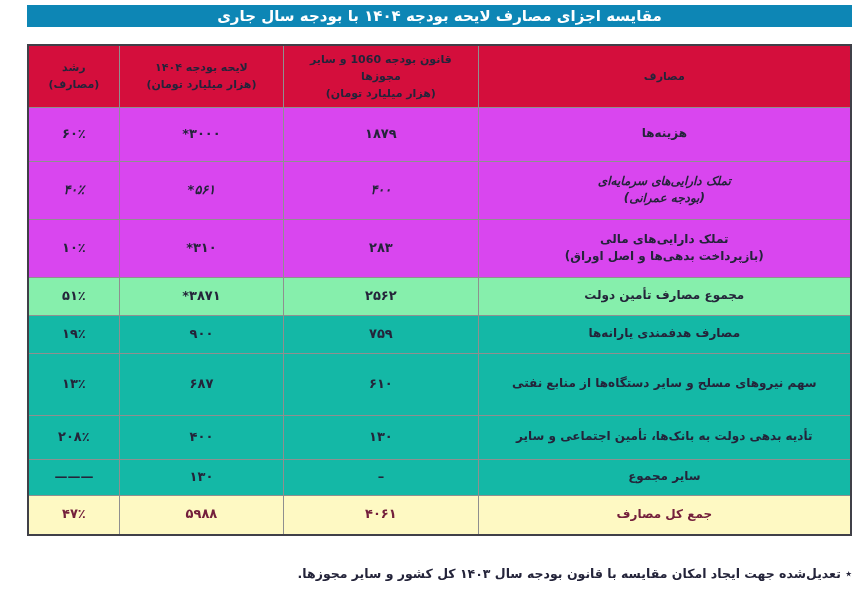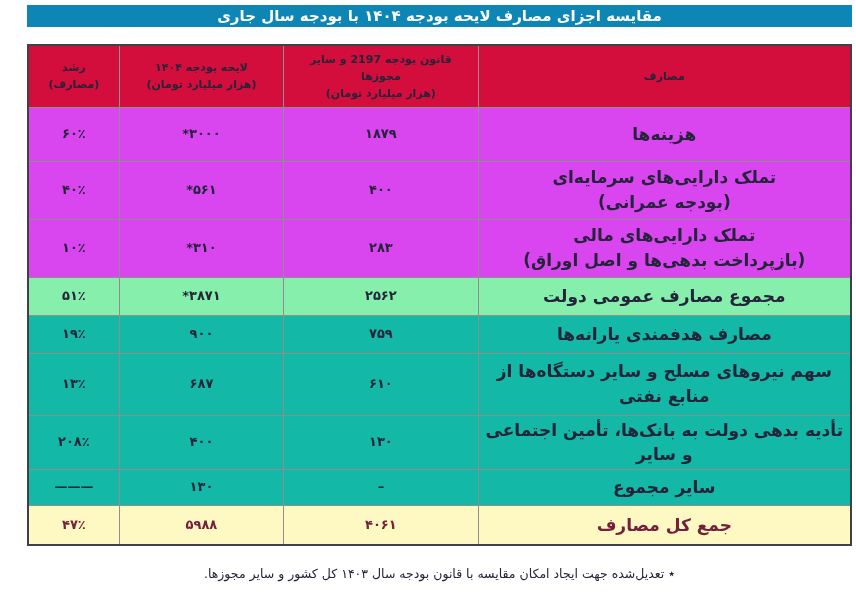--- a/index.html
+++ b/index.html
@@ -29,45 +29,45 @@
     white-space:pre-line;
     color:#24243a;
     font-weight:bold;
   }
   thead tr{height:62px;}
   thead th{
     background:#d40e3c;color:#7b1730;
     font-size:11px;line-height:1.55;font-weight:bold;
   }
   tbody td{font-size:13px;line-height:1.45;}
-  td.label-cell{font-size:17px;}
+  td.label-cell{font-size:12px;}
 
   
   tbody tr:nth-child(1){height:54px;}
-  tbody tr:nth-child(2){height:58px;}
+  tbody tr:nth-child(2){height:58px;font-style:italic;}
   tbody tr:nth-child(3){height:58px;margin-top:33px;}
   tbody tr:nth-child(4){height:38px;}
   tbody tr:nth-child(5){height:38px;}
   tbody tr:nth-child(6){height:62px;}
   tbody tr:nth-child(7){height:44px;}
   tbody tr:nth-child(8){height:36px;}
   tbody tr:nth-child(9){height:40px;}
 
   
   tr.r-white td{background:#d946ef;}
   tr.r-pale td{background:#86efac;}
   tr.r-pink td{background:#14b8a6;}
   tr.r-total td{background:#fef9c3;color:#74203c;}
 
   td.muted{color:#8a94c2;}
 
   .footnote{
     position:absolute;left:27px;top:566px;width:825px;
-    text-align:center;
-    font-size:12.5px;font-weight:normal;color:#24243a;
+    text-align:right;
+    font-size:12.5px;font-weight:bold;color:#24243a;
   }
 </style>
 </head>
 <body>
 
 <div class="canvas">
 
   <div class="titlebar">
     <span>مقایسه اجزای مصارف لایحه بودجه ۱۴۰۴ با بودجه سال جاری</span>
   </div>
@@ -75,21 +75,21 @@
   <table class="budget">
     <colgroup>
       <col style="width:372px">
       <col style="width:194px">
       <col style="width:164px">
       <col style="width:91px">
     </colgroup>
     <thead>
       <tr>
         <th>مصارف</th>
-        <th>قانون بودجه 2197 و سایر
+        <th>قانون بودجه 1060 و سایر
 مجوزها
 (هزار میلیارد تومان)</th>
         <th>لایحه بودجه ۱۴۰۴
 (هزار میلیارد تومان)</th>
         <th>رشد
 (مصارف)</th>
       </tr>
     </thead>
     <tbody>
         <tr class="r-white">
@@ -106,21 +106,21 @@
       <td>۴۰٪</td>
     </tr>
         <tr class="r-white">
       <td class="label-cell">تملک دارایی‌های مالی
 (بازپرداخت بدهی‌ها و اصل اوراق)</td>
       <td>۲۸۳</td>
       <td>۳۱۰*</td>
       <td>۱۰٪</td>
     </tr>
         <tr class="r-pale">
-      <td class="label-cell">مجموع مصارف عمومی دولت</td>
+      <td class="label-cell">مجموع مصارف تأمین دولت</td>
       <td>۲۵۶۲</td>
       <td>۳۸۷۱*</td>
       <td>۵۱٪</td>
     </tr>
         <tr class="r-pink">
       <td class="label-cell">مصارف هدفمندی یارانه‌ها</td>
       <td>۷۵۹</td>
       <td>۹۰۰</td>
       <td>۱۹٪</td>
     </tr>

